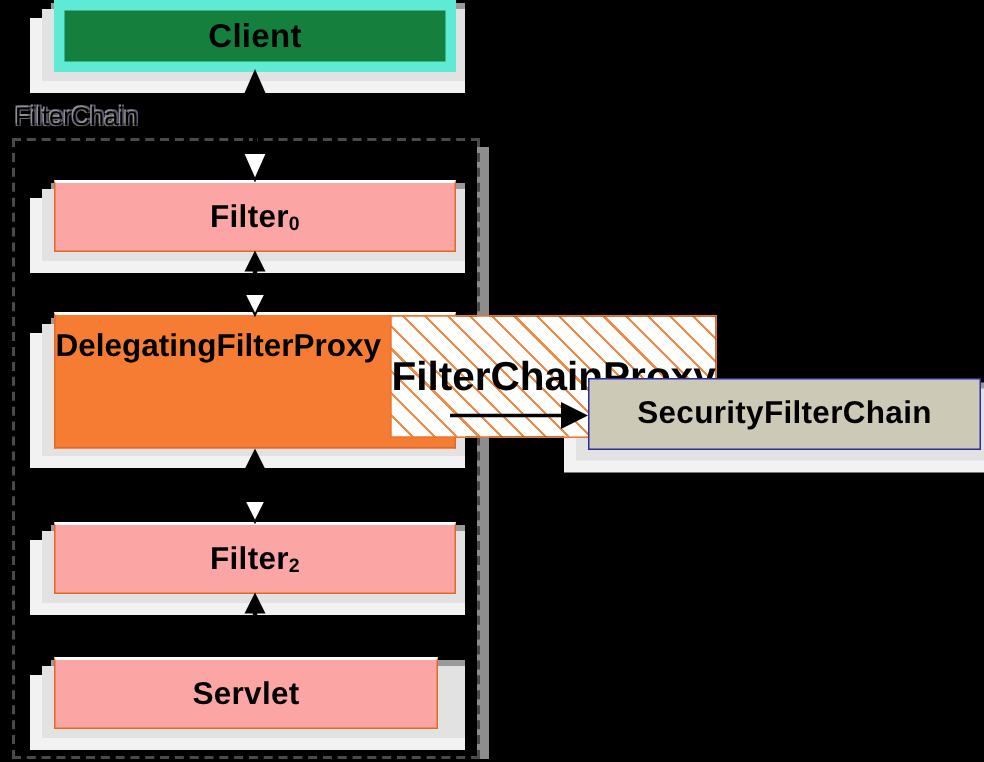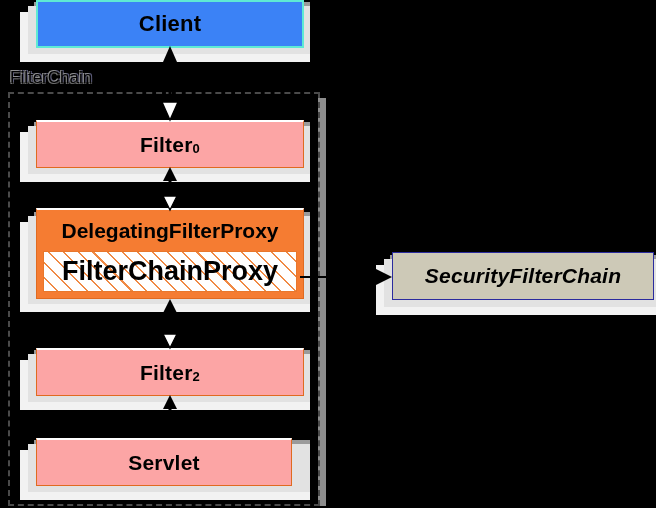--- a/index.html
+++ b/index.html
@@ -49,49 +49,47 @@
     z-index: 4;
   }
 
   .orange {
     background: #fca5a5;
     border: 1px solid #e06a20;
     border-top: 2px solid #ffffff;
     font-size: 21px;
   }
   .purple {
-    background: #3b82f6;
-    border: 2px solid #5eead4;
+    background: #15803d;
+    border: 7px solid #5eead4;
     font-size: 22px;
   }
   .tan {
     background: #cdc9b7;
     border: 1px solid #2b2b9e;
     font-size: 21px;
-    font-style: italic;
   }
 
   .node sub {
     font-size: 0.62em;
     vertical-align: baseline;
     position: relative;
     top: 0.34em;
     font-weight: bold;
   }
 
   
   #dfp-box {
     position: absolute;
     box-sizing: border-box;
     background: #f57c32;
     border: 1px solid #e06a20;
     border-top: 2px solid #ffffff;
     z-index: 6;
     display: flex;
-    flex-direction: column;
   }
   #dfp-title {
     height: 41px;
     display: flex;
     align-items: center;
     justify-content: center;
     font-weight: bold;
     font-size: 21px;
     color: #000;
   }

